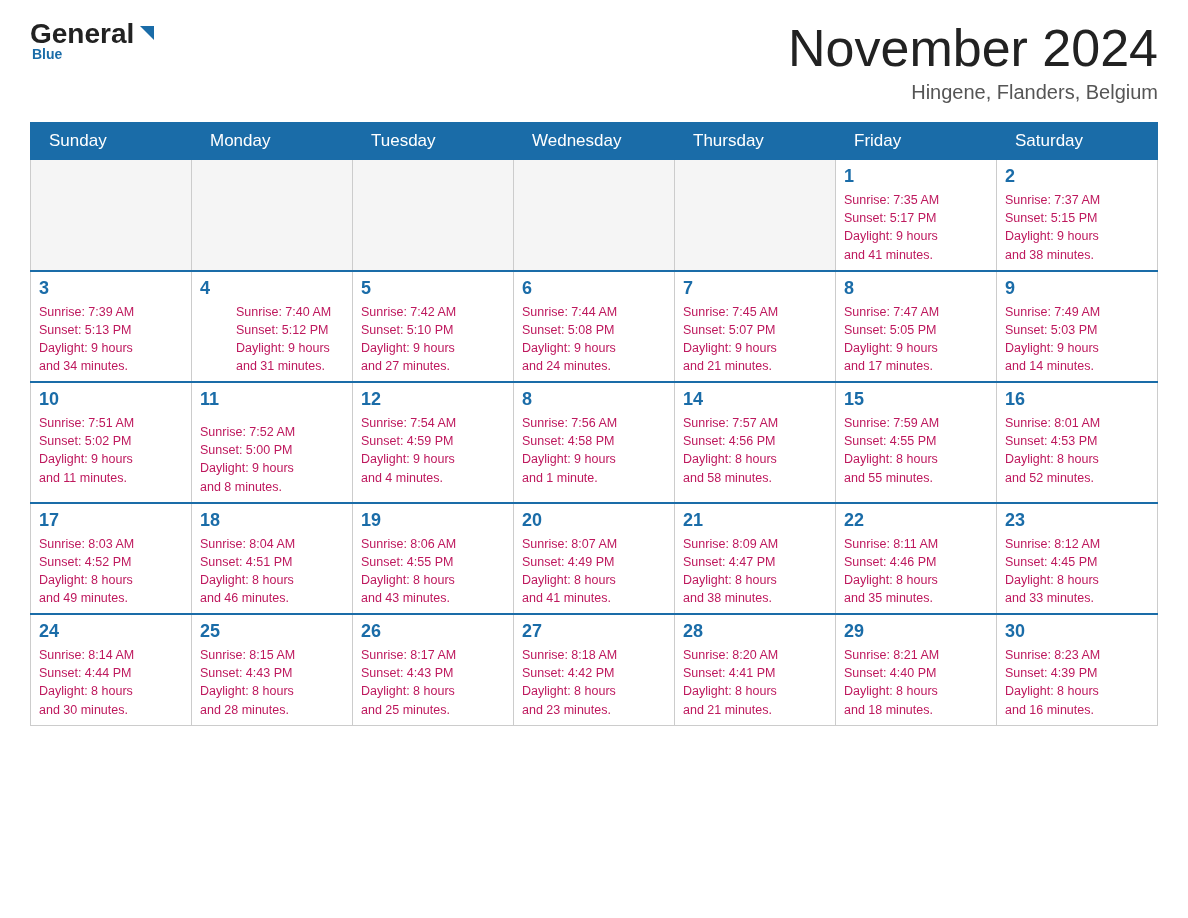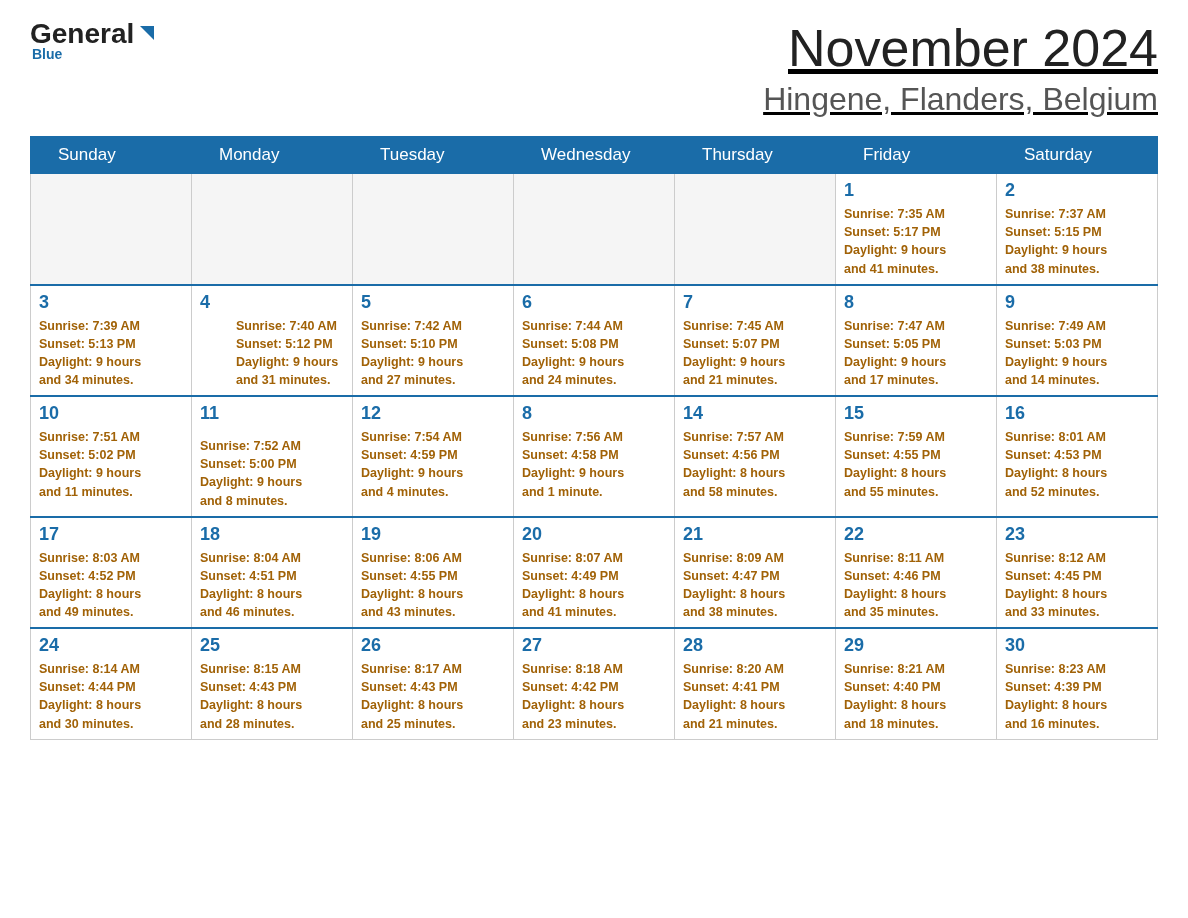--- a/index.html
+++ b/index.html
@@ -29,44 +29,43 @@
     }
     .logo-blue-text {
       color: #1a6ca8;
       font-size: 14px;
       font-weight: bold;
       margin-top: -2px;
       margin-left: 2px;
     }
     .title-block {
       text-align: right;
-      text-decoration: underline;
     }
     .month-title {
       font-size: 52px;
       font-weight: normal;
       color: #222;
       line-height: 1.1;
     }
     .location-title {
-      font-size: 32px;
+      font-size: 20px;
       color: #555;
       margin-top: 4px;
     }
     .calendar-table {
       width: 100%;
       border-collapse: collapse;
       table-layout: fixed;
     }
     .calendar-table th {
       background: #1a6ca8;
       color: #fff;
       font-size: 17px;
       font-weight: normal;
-      padding: 8px 27px;
+      padding: 8px 18px;
       text-align: left;
       border: 1px solid #1a6ca8;
     }
     .calendar-table td {
       border: 1px solid #ccc;
       vertical-align: top;
       padding: 6px 8px;
       height: 110px;
       font-size: 13px;
       color: #222;
@@ -77,23 +76,22 @@
     }
     .day-number {
       font-size: 18px;
       font-weight: bold;
       color: #1a6ca8;
       display: block;
       margin-bottom: 4px;
     }
     .day-info {
       font-size: 12.5px;
-      color: #a16207;
+      color: #be185d;
       line-height: 1.45;
-      font-weight: bold;
     }
     .row-border td {
       border-top: 2px solid #1a6ca8;
     }
   </style>
 </head>
 <body>
 
 <div class="header">
   <div class="logo">

